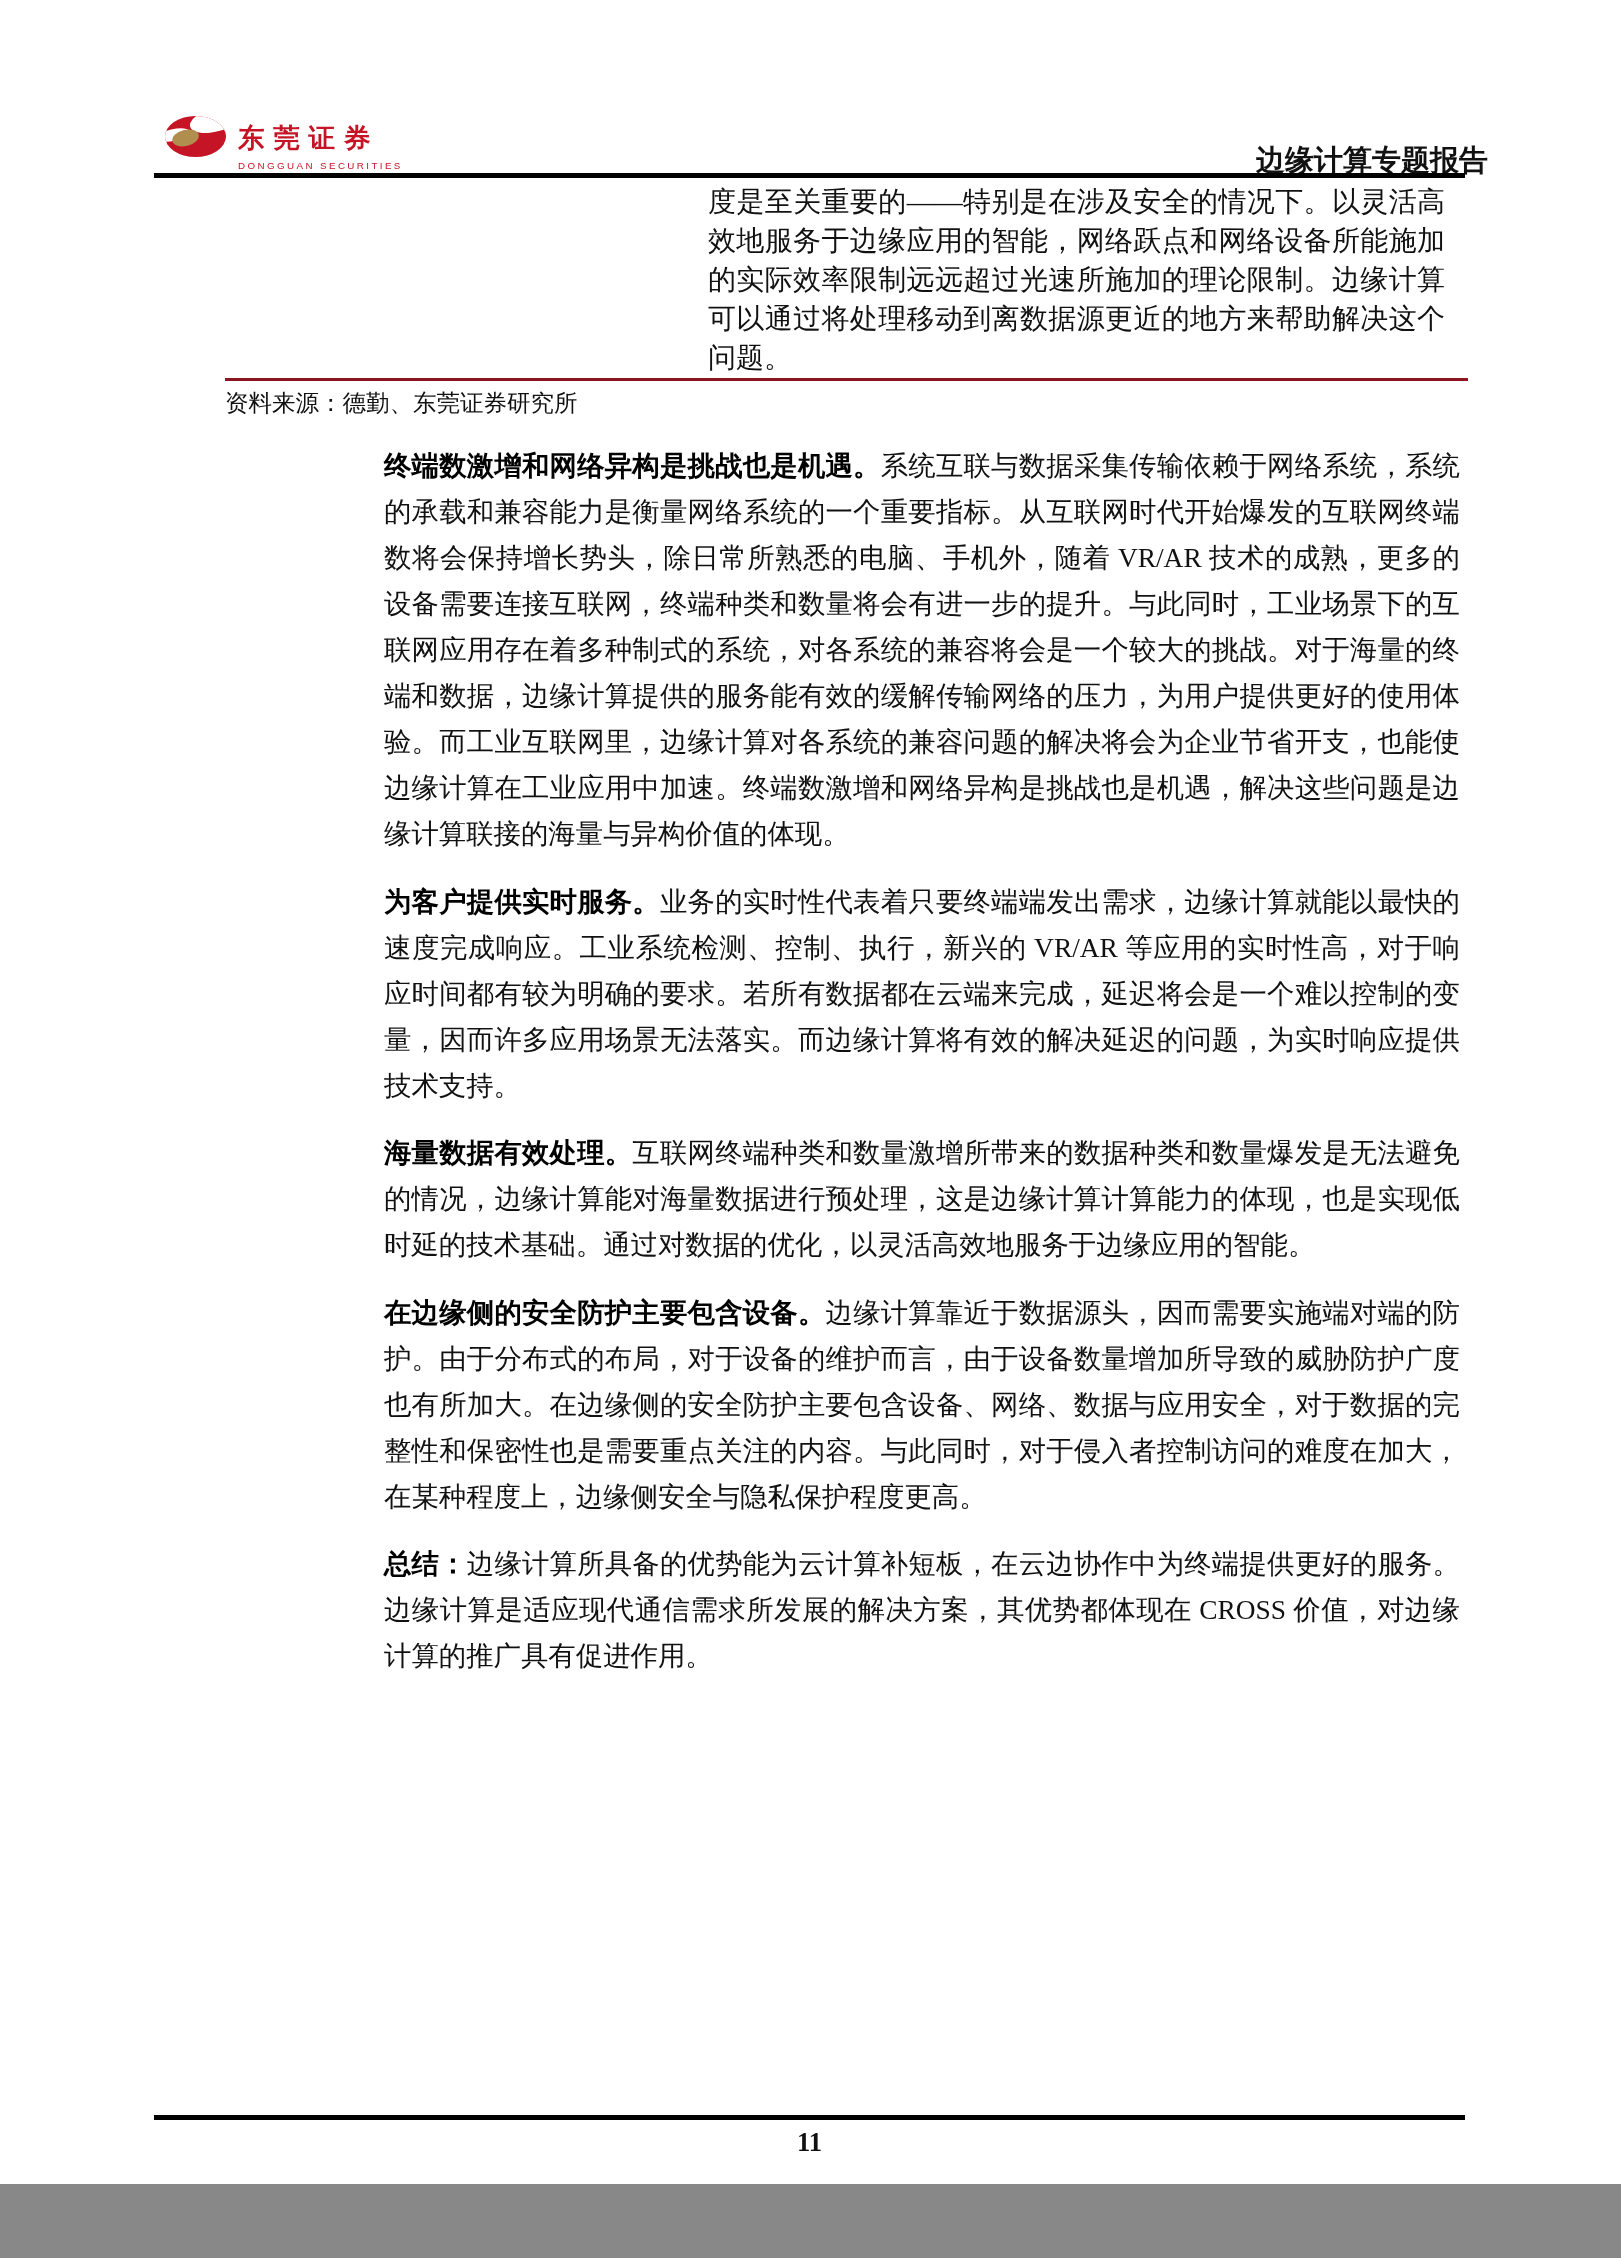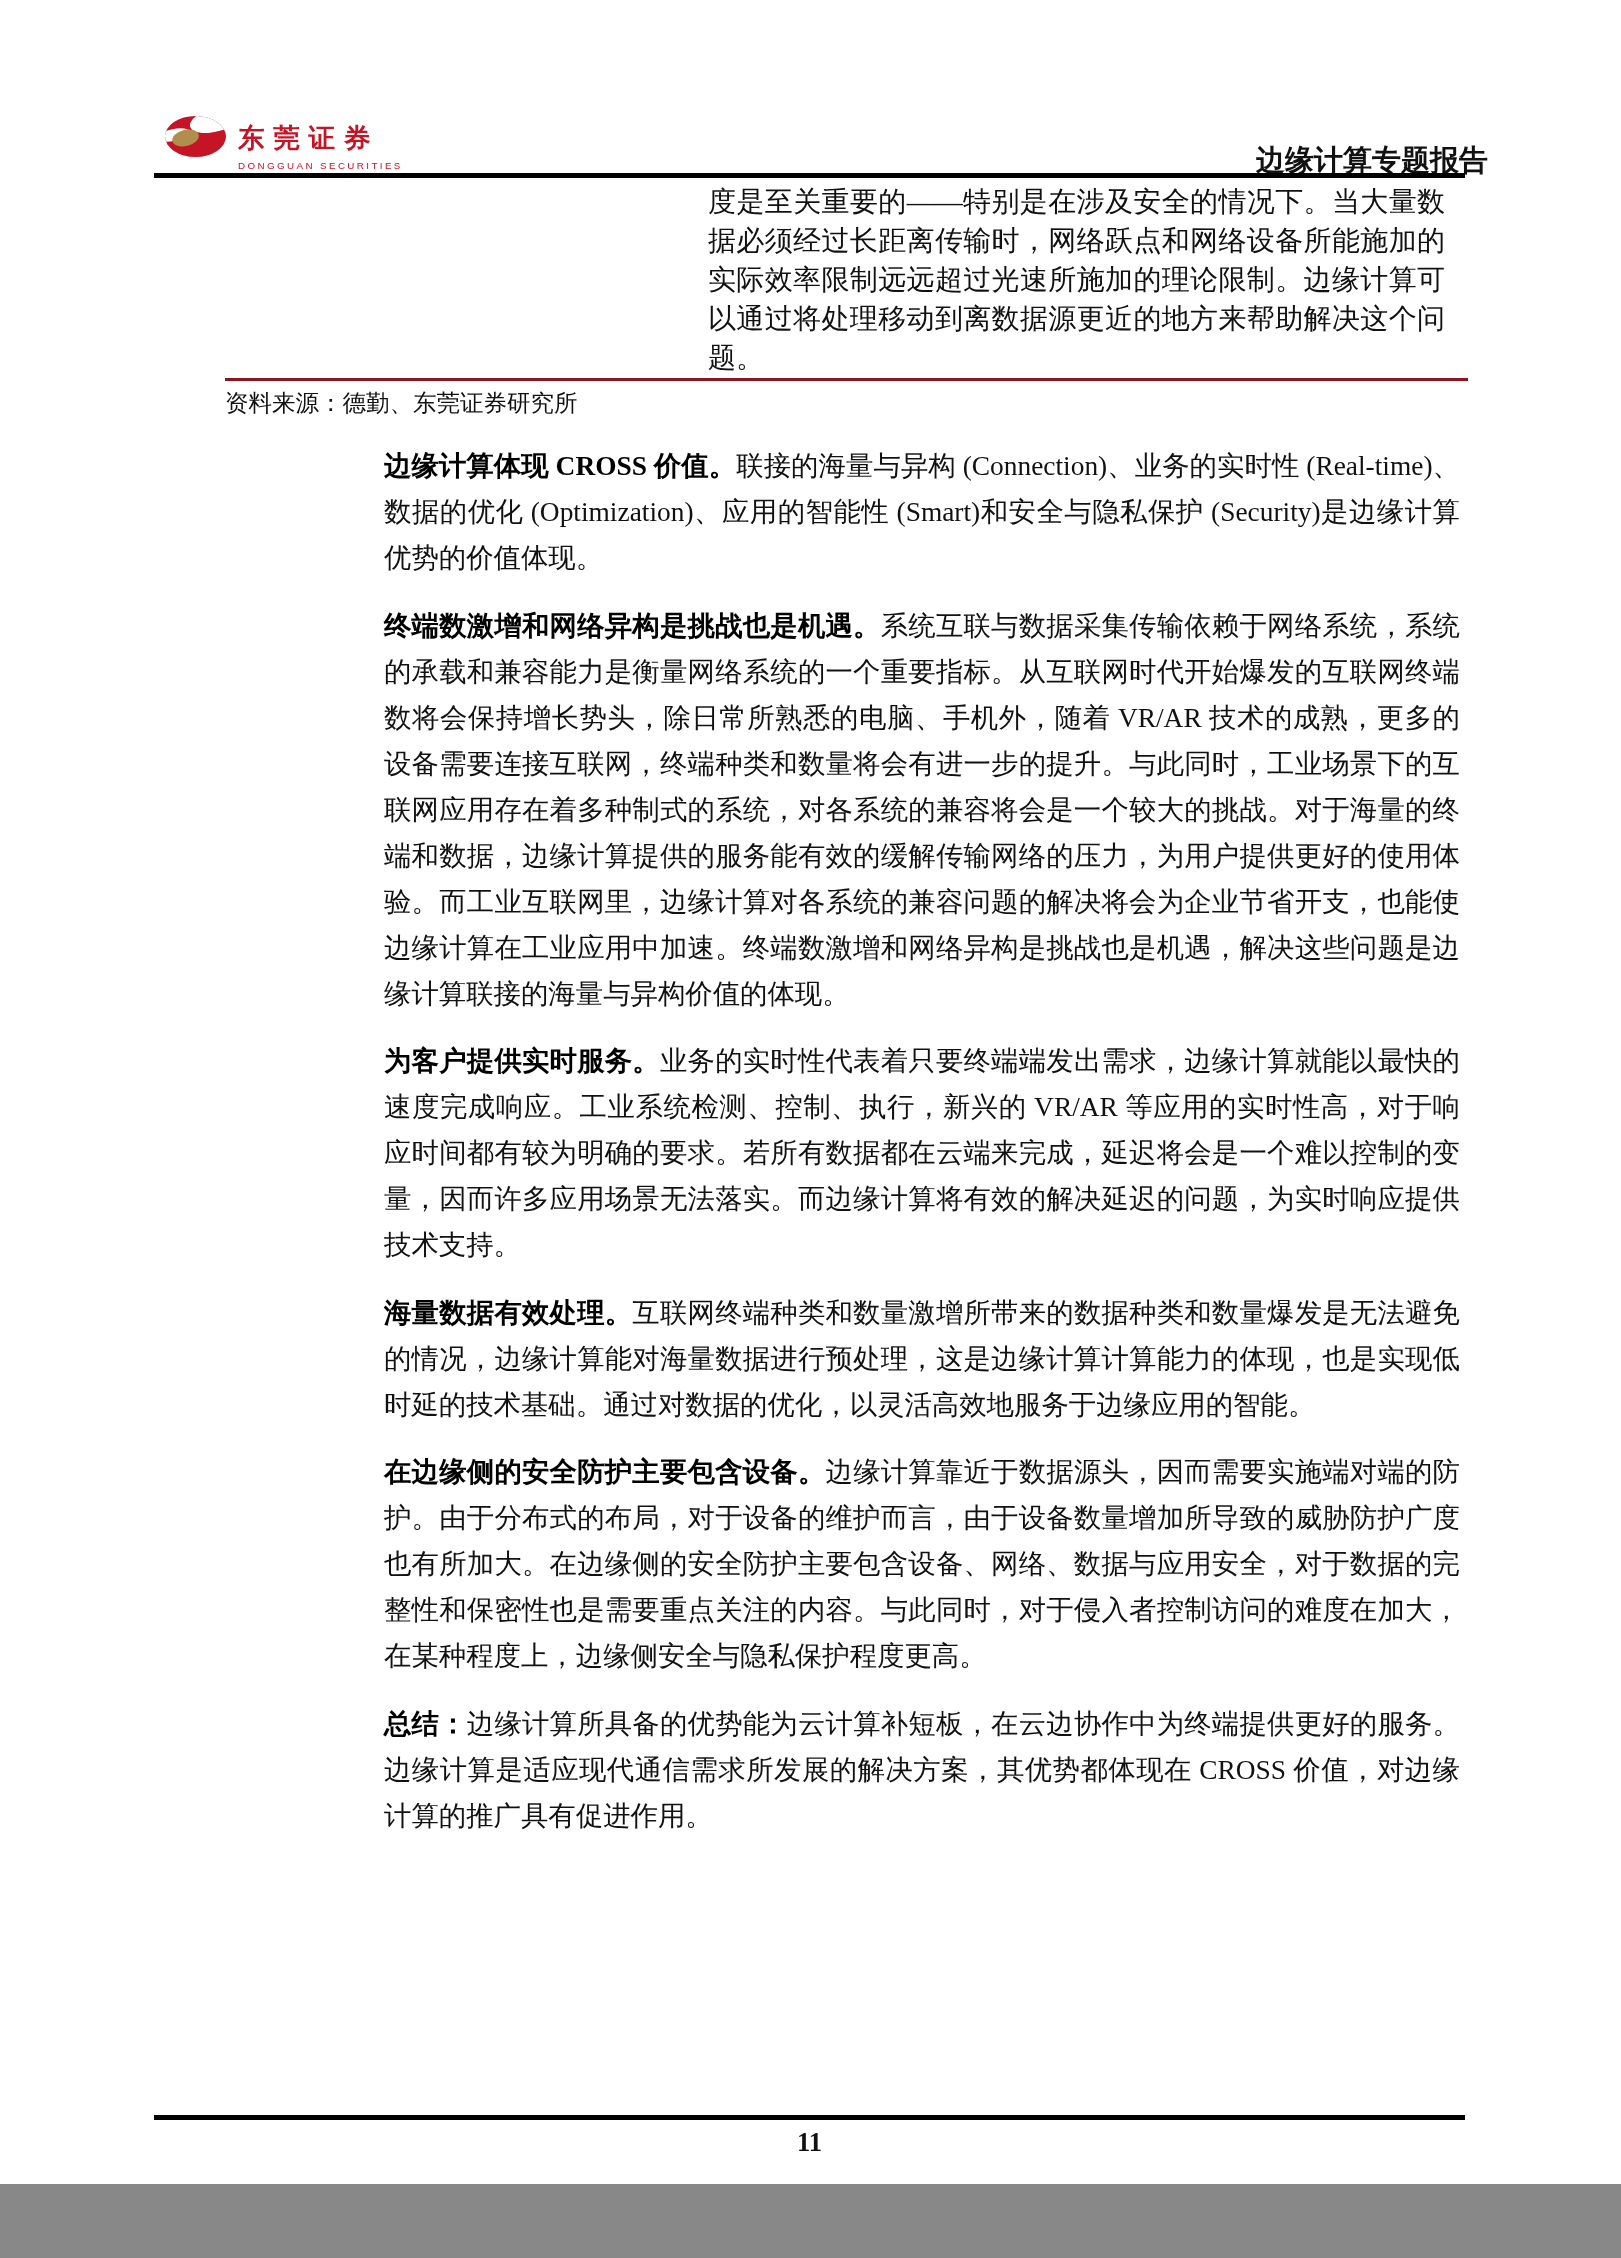--- a/index.html
+++ b/index.html
@@ -95,26 +95,25 @@
     <div class="logo-ring"></div>
     <div class="logo-gold"></div>
   </div>
   <div class="brand-text">
     <div class="brand-cn">东莞证券</div>
     <div class="brand-en">DONGGUAN SECURITIES</div>
   </div>
   <div class="report-title">边缘计算专题报告</div>
   <div class="header-rule"></div>
 
-  <div class="figure-quote">度是至关重要的——特别是在涉及安全的情况下。当大量数据必须经过长距离传输时，网络跃点和网络设备所能施加的实际效率限制远远超过光速所施加的理论限制。边缘计算可以通过将处理移动到离数据源更近的地方来帮助解决这个问题。</div>
+  <div class="figure-quote">度是至关重要的——特别是在涉及安全的情况下。以灵活高效地服务于边缘应用的智能，网络跃点和网络设备所能施加的实际效率限制远远超过光速所施加的理论限制。边缘计算可以通过将处理移动到离数据源更近的地方来帮助解决这个问题。</div>
   <div class="source-rule"></div>
   <div class="source-note">资料来源：德勤、东莞证券研究所</div>
 
   <div class="body-content">
-    <p><span class="para-lead">边缘计算体现 CROSS 价值。</span><span>联接的海量与异构 (Connection)、业务的实时性 (Real-time)、数据的优化 (Optimization)、应用的智能性 (Smart)和安全与隐私保护 (Security)是边缘计算优势的价值体现。</span></p>
     <p><span class="para-lead">终端数激增和网络异构是挑战也是机遇。</span><span>系统互联与数据采集传输依赖于网络系统，系统的承载和兼容能力是衡量网络系统的一个重要指标。从互联网时代开始爆发的互联网终端数将会保持增长势头，除日常所熟悉的电脑、手机外，随着 VR/AR 技术的成熟，更多的设备需要连接互联网，终端种类和数量将会有进一步的提升。与此同时，工业场景下的互联网应用存在着多种制式的系统，对各系统的兼容将会是一个较大的挑战。对于海量的终端和数据，边缘计算提供的服务能有效的缓解传输网络的压力，为用户提供更好的使用体验。而工业互联网里，边缘计算对各系统的兼容问题的解决将会为企业节省开支，也能使边缘计算在工业应用中加速。终端数激增和网络异构是挑战也是机遇，解决这些问题是边缘计算联接的海量与异构价值的体现。</span></p>
     <p><span class="para-lead">为客户提供实时服务。</span><span>业务的实时性代表着只要终端端发出需求，边缘计算就能以最快的速度完成响应。工业系统检测、控制、执行，新兴的 VR/AR 等应用的实时性高，对于响应时间都有较为明确的要求。若所有数据都在云端来完成，延迟将会是一个难以控制的变量，因而许多应用场景无法落实。而边缘计算将有效的解决延迟的问题，为实时响应提供技术支持。</span></p>
     <p><span class="para-lead">海量数据有效处理。</span><span>互联网终端种类和数量激增所带来的数据种类和数量爆发是无法避免的情况，边缘计算能对海量数据进行预处理，这是边缘计算计算能力的体现，也是实现低时延的技术基础。通过对数据的优化，以灵活高效地服务于边缘应用的智能。</span></p>
     <p><span class="para-lead">在边缘侧的安全防护主要包含设备。</span><span>边缘计算靠近于数据源头，因而需要实施端对端的防护。由于分布式的布局，对于设备的维护而言，由于设备数量增加所导致的威胁防护广度也有所加大。在边缘侧的安全防护主要包含设备、网络、数据与应用安全，对于数据的完整性和保密性也是需要重点关注的内容。与此同时，对于侵入者控制访问的难度在加大，在某种程度上，边缘侧安全与隐私保护程度更高。</span></p>
     <p><span class="para-lead">总结：</span><span>边缘计算所具备的优势能为云计算补短板，在云边协作中为终端提供更好的服务。边缘计算是适应现代通信需求所发展的解决方案，其优势都体现在 CROSS 价值，对边缘计算的推广具有促进作用。</span></p>
   </div>
 
   <div class="footer-rule"></div>
   <div class="page-number">11</div>
 

